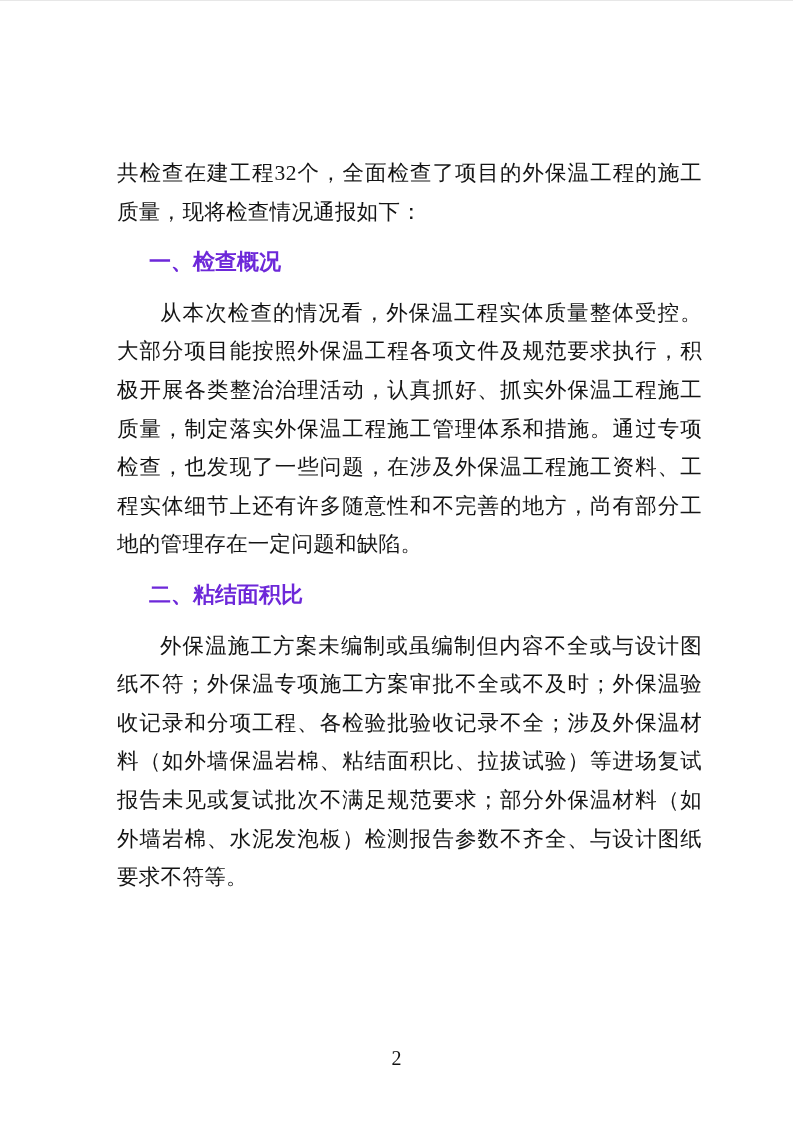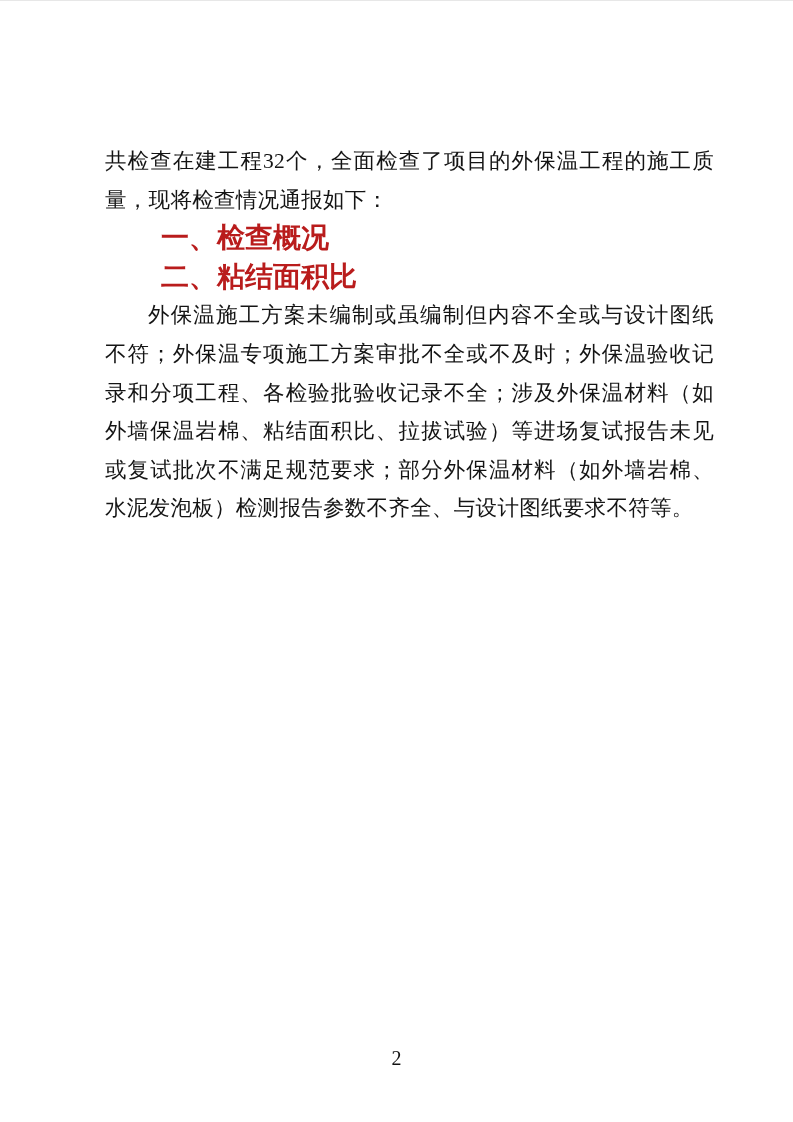--- a/index.html
+++ b/index.html
@@ -17,56 +17,57 @@
     color: #141414;
     font-family: "Liberation Serif", "DejaVu Serif", serif;
   }
   .content {
     position: absolute;
     left: 105px;
     top: 141px;
     width: 609px;
   }
   .para {
-    margin: 0;
+    margin: 12px;
     font-size: 21.5px;
     line-height: 38.6px;
     text-align: justify;
     text-indent: 2em;
     letter-spacing: 0.3px;
     word-break: break-all;
   }
   .para.no-indent {
     text-indent: 0;
   }
   .heading {
     margin: 0;
-    font-size: 28px;
+    font-size: 22px;
     line-height: 38.6px;
     font-weight: bold;
     font-family: "Liberation Sans", "DejaVu Sans", sans-serif;
     text-indent: 2em;
-    color: #b91c1c;
+    color: #6d28d9;
   }
   .page-number {
     position: absolute;
     top: 1045px;
     left: 0;
     width: 100%;
     text-align: center;
     font-size: 20px;
     line-height: 24px;
     color: #111111;
     font-family: "Liberation Serif", "DejaVu Serif", serif;
   }
 </style>
 </head>
 <body>
 
 <div class="page">
   <div class="content">
     <p class="para no-indent">共检查在建工程32个，全面检查了项目的外保温工程的施工质量，现将检查情况通报如下：</p>
     <p class="heading">一、检查概况</p>
+    <p class="para">从本次检查的情况看，外保温工程实体质量整体受控。大部分项目能按照外保温工程各项文件及规范要求执行，积极开展各类整治治理活动，认真抓好、抓实外保温工程施工质量，制定落实外保温工程施工管理体系和措施。通过专项检查，也发现了一些问题，在涉及外保温工程施工资料、工程实体细节上还有许多随意性和不完善的地方，尚有部分工地的管理存在一定问题和缺陷。</p>
     <p class="heading">二、粘结面积比</p>
     <p class="para">外保温施工方案未编制或虽编制但内容不全或与设计图纸不符；外保温专项施工方案审批不全或不及时；外保温验收记录和分项工程、各检验批验收记录不全；涉及外保温材料（如外墙保温岩棉、粘结面积比、拉拔试验）等进场复试报告未见或复试批次不满足规范要求；部分外保温材料（如外墙岩棉、水泥发泡板）检测报告参数不齐全、与设计图纸要求不符等。</p>
   </div>
   <div class="page-number">2</div>
 </div>
 
 </body></html>

